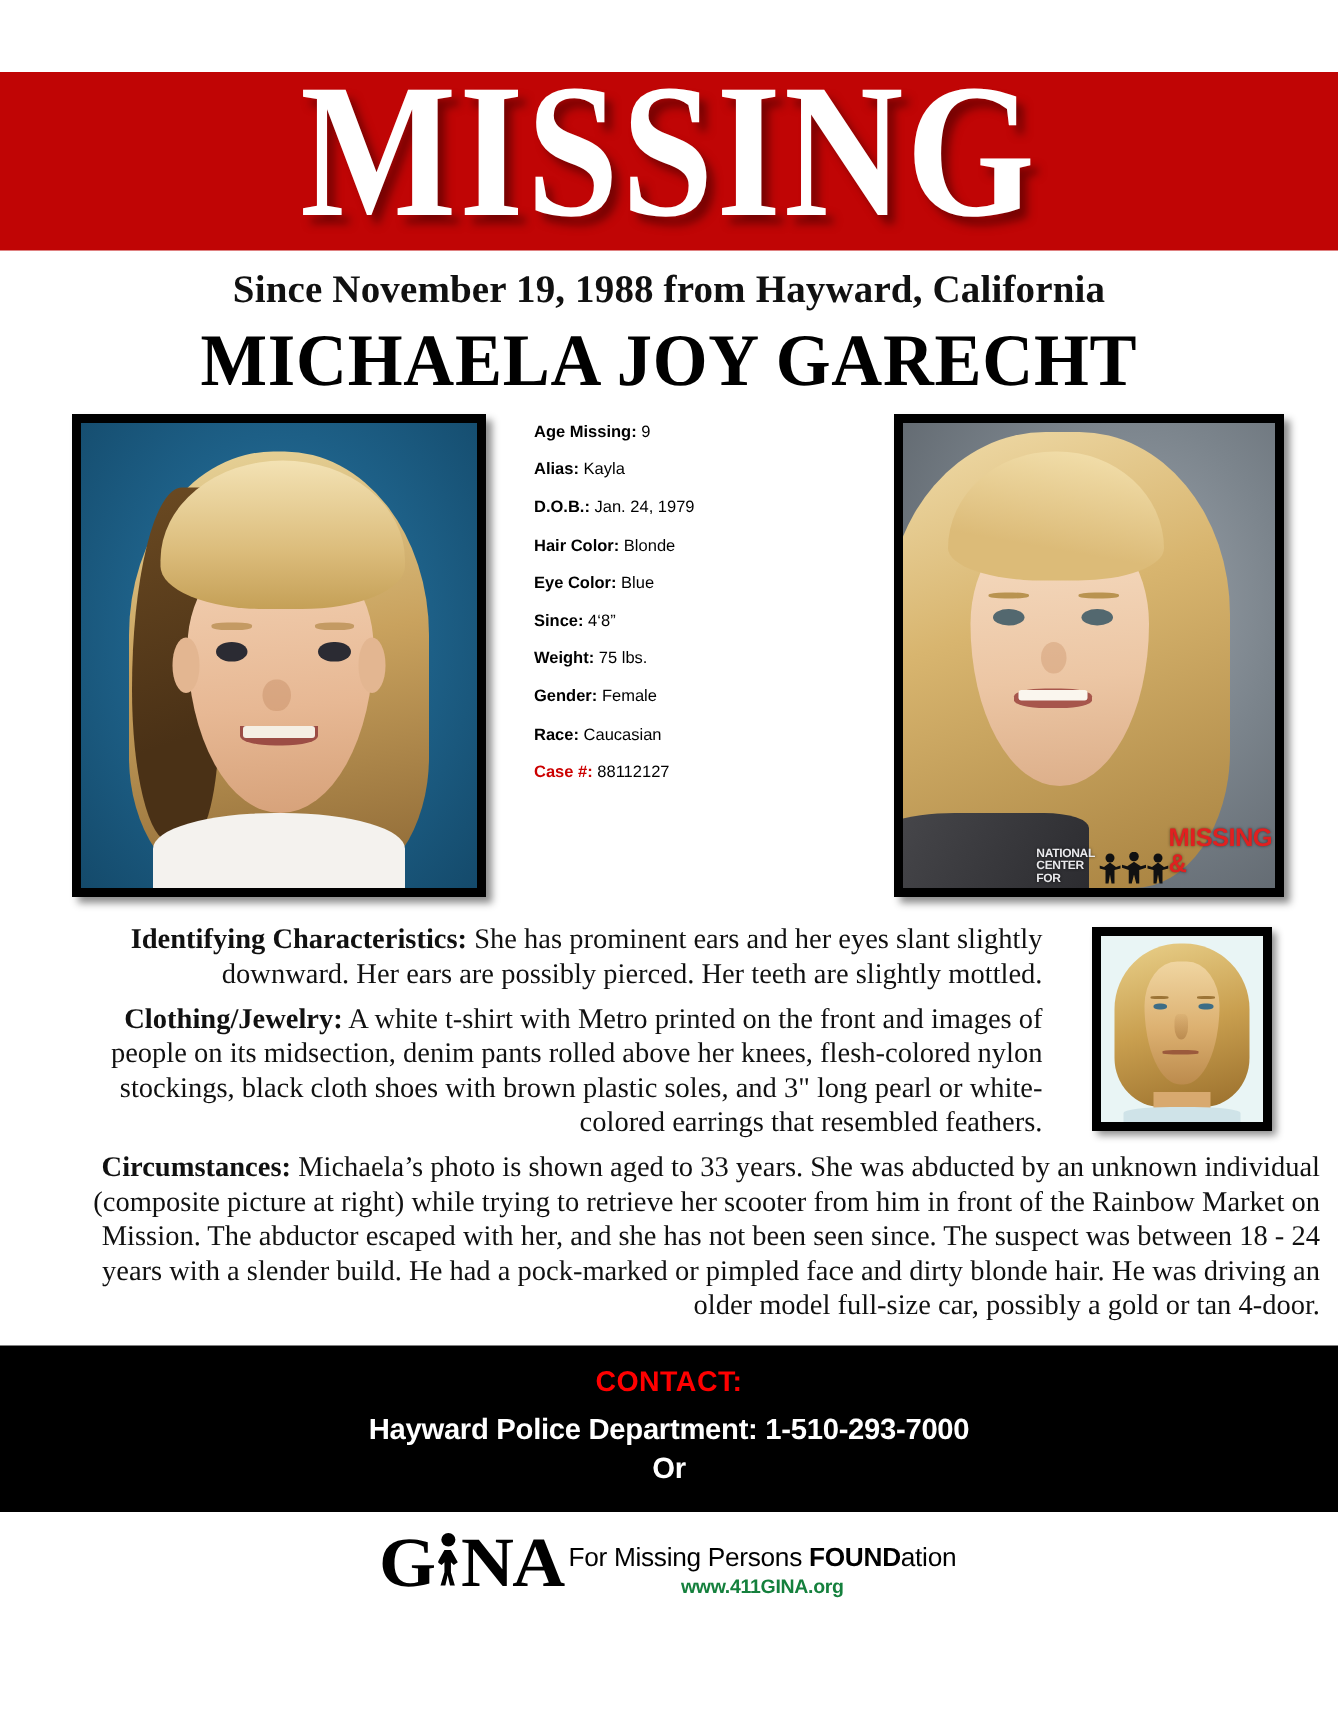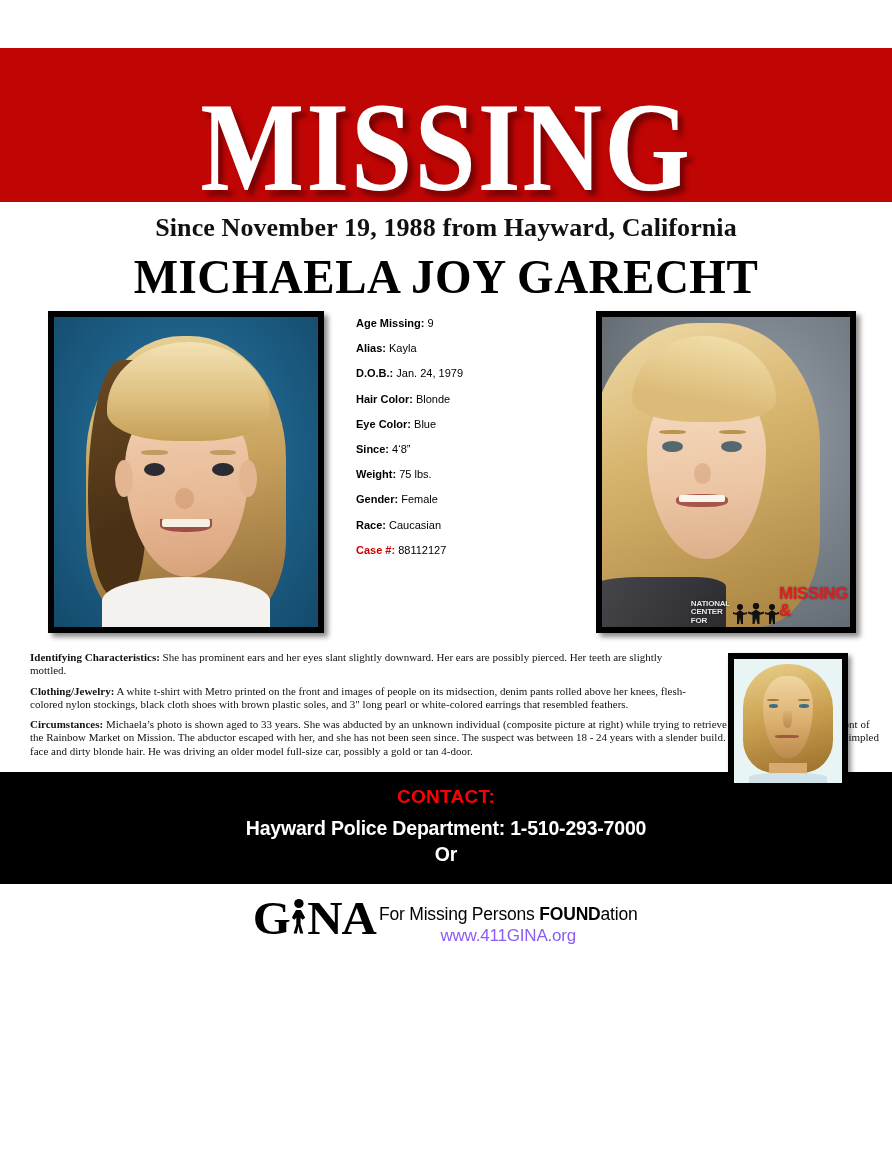--- a/index.html
+++ b/index.html
@@ -13,23 +13,23 @@
     height: 1156px;
     overflow: hidden;
     position: relative;
   }
 
   
   .top-spacer { height: 48px; background: #ffffff; }
 
   .missing-banner {
     background: #c00505;
-    height: 154px;
+    height: 119px;
     display: flex;
-    align-items: flex-end;
+    align-items: flex-start;
     justify-content: center;
   }
   .missing-word {
     font-family: "Liberation Serif", "DejaVu Serif", serif;
     font-weight: bold;
     font-size: 108px;
     letter-spacing: 2px;
     color: #ffffff;
     line-height: 1;
     text-shadow: 5px 5px 5px rgba(60,0,0,0.55);
@@ -216,24 +216,24 @@
     white-space: nowrap;
   }
   .field-label { font-weight: bold; }
   .field-label.red { color: #cc0000; }
   .field-value { font-weight: normal; }
 
   
   .narrative {
     position: relative;
     margin: 10px 22px 0 30px;
-    font-size: 11px;
+    font-size: 19px;
     line-height: 1.21;
     color: #111111;
-    text-align: left;
+    text-align: right;
   }
   .narrative p { margin: 0 0 7px 0; }
   .narrative .lead { font-weight: bold; }
   .wrap-narrow { width: 665px; }
   .wrap-full { width: 850px; }
 
   .composite-frame {
     position: absolute;
     right: 22px; top: 2px;
     width: 108px; height: 124px;
@@ -343,21 +343,21 @@
   }
   .gina-tagline {
     font-family: "Liberation Sans", "DejaVu Sans", sans-serif;
     margin-left: 6px;
     margin-top: 8px;
     text-align: center;
   }
   .gina-tag1 { font-size: 17.5px; color: #000; letter-spacing: -0.2px; }
   .gina-tag1 b { font-weight: bold; }
   .gina-tag2 {
-    font-size: 17px; font-weight: normal; color: #8b5cf6;
+    font-size: 13px; font-weight: bold; color: #15803d;
     letter-spacing: -0.2px; margin-top: 1px;
   }
 </style>
 </head>
 <body>
 
 <div class="top-spacer"></div>
 
 <div class="missing-banner">
   <div class="missing-word">MISSING</div>

